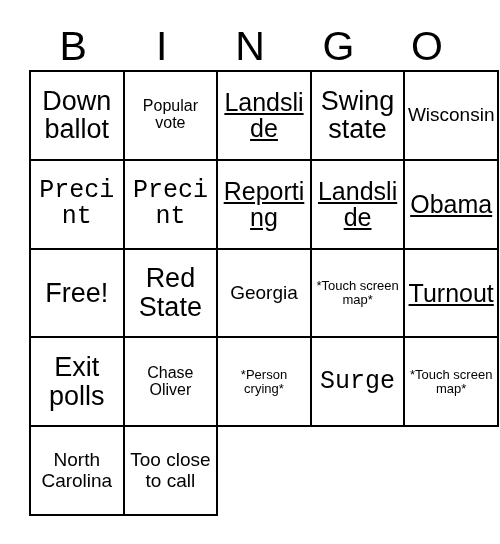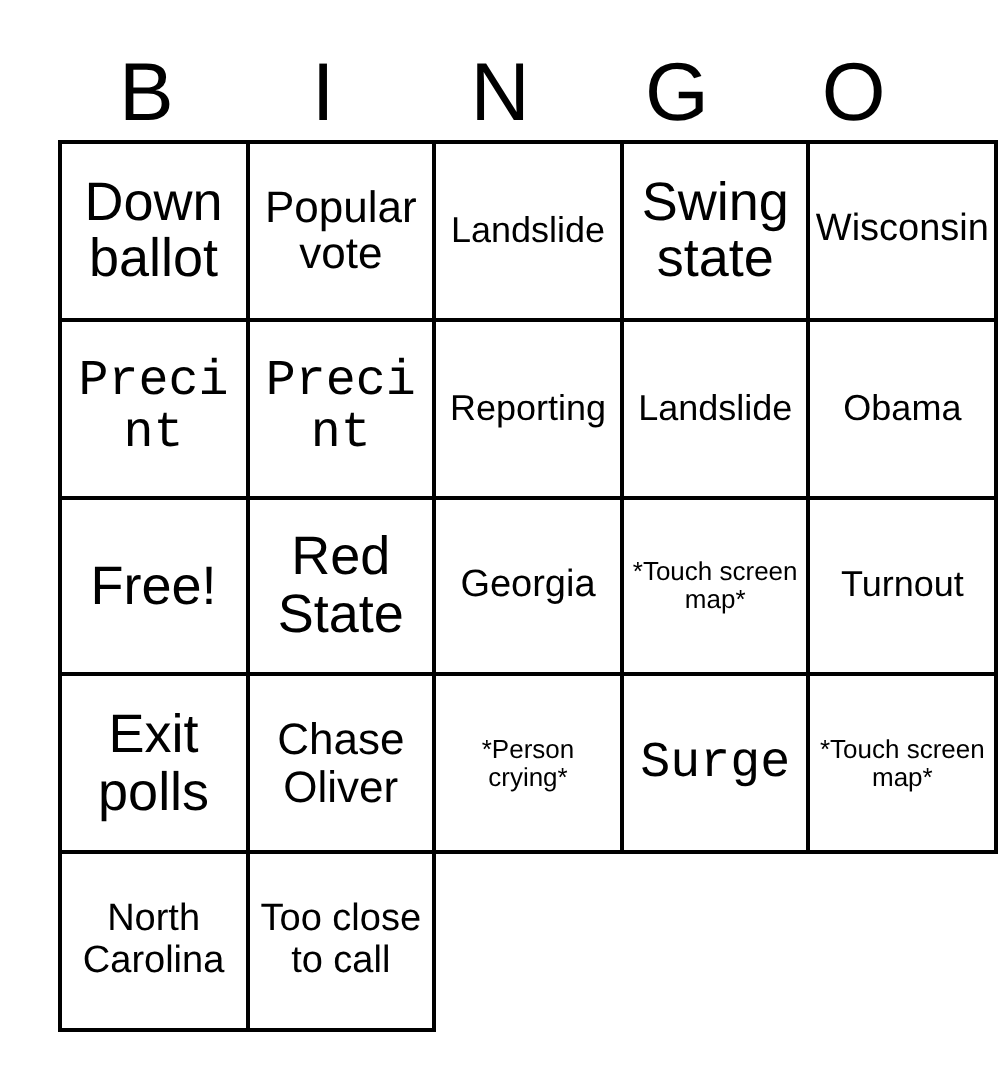--- a/index.html
+++ b/index.html
@@ -69,22 +69,22 @@
   .cell-text {
     display: block;
     width: 100%;
     color: #000000;
     line-height: 1.06;
     word-wrap: break-word;
   }
   
   .fs-xl  { font-size: 27px; }
   .fs-lg  { font-size: 25px; font-family: Liberation Mono, monospace; }
-  .fs-md  { font-size: 22px; }
-  .fs-sm  { font-size: 18px; }
+  .fs-md  { font-size: 16px; }
+  .fs-sm  { font-size: 25px; text-decoration: underline; }
   .fs-xs  { font-size: 19px; }
   .fs-xxs { font-size: 13px; }
   .fs-tiny{ font-size: 11px; }
 </style>
 </head>
 <body>
 
 <div class="card">
 
   <div class="header-row">

